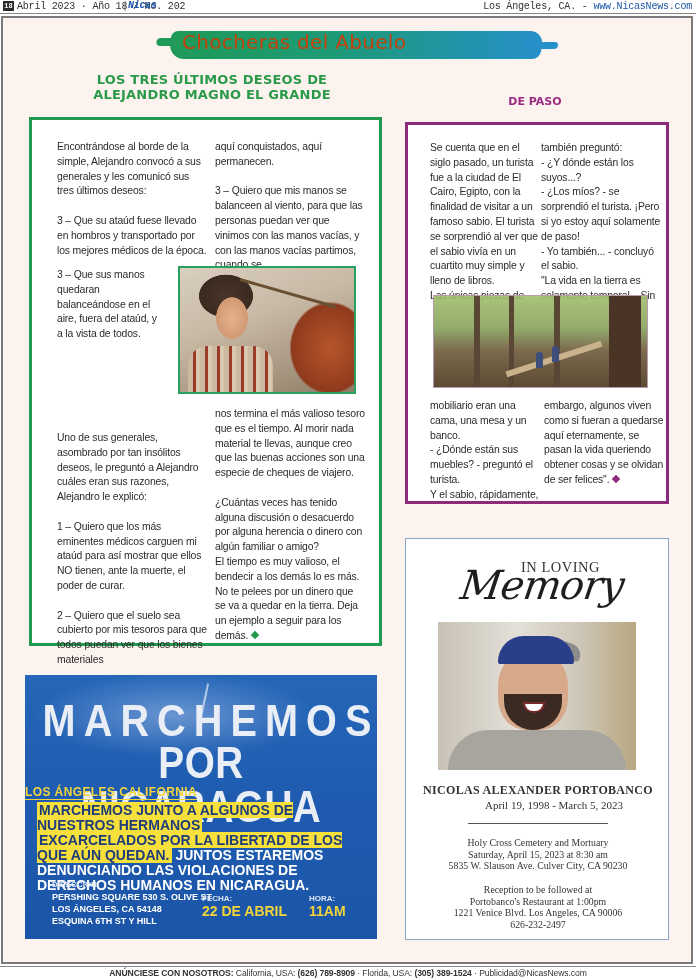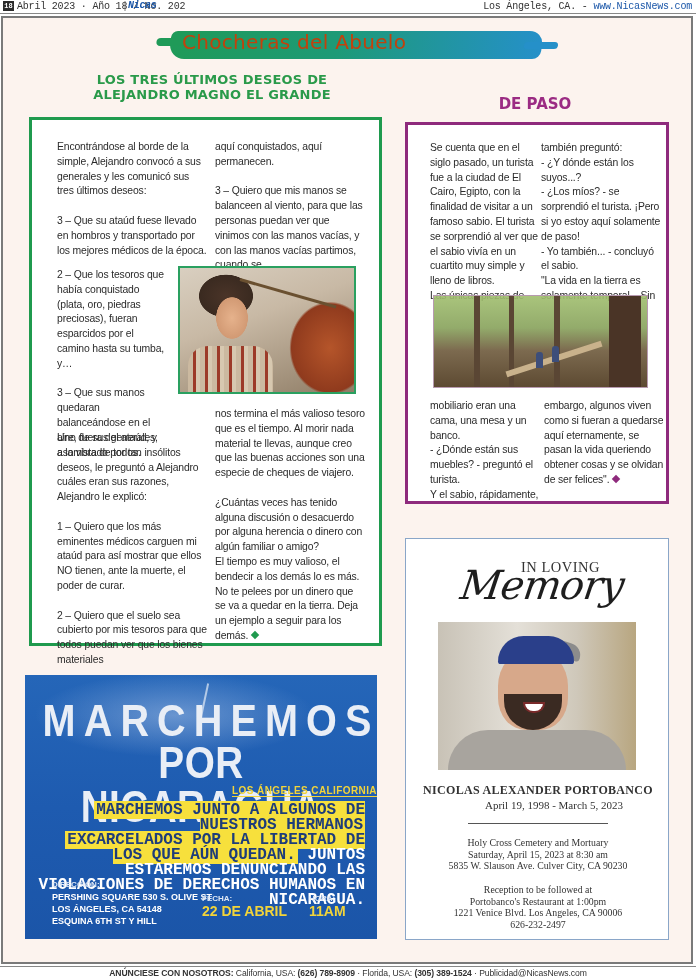--- a/index.html
+++ b/index.html
@@ -21,21 +21,21 @@
 
   
   .banner { position: absolute; left: 170px; top: 27px; width: 372px; height: 36px; }
   .banner .brush { position: absolute; left: 0; top: 4px; width: 372px; height: 28px; background: linear-gradient(90deg, #1f9a58 0%, #1d9a77 45%, #2590c9 100%); border-radius: 6px 14px 8px 16px; transform: skewX(-8deg); }
   .banner .brush::before { content: ""; position: absolute; left: -14px; top: 7px; width: 30px; height: 8px; background: #1f9a58; border-radius: 4px; }
   .banner .brush::after { content: ""; position: absolute; right: -16px; top: 11px; width: 34px; height: 7px; background: #2590c9; border-radius: 4px; }
   .banner .title { position: absolute; left: 12px; top: 3px; width: 372px; text-align: left; font-family: "DejaVu Sans", sans-serif; font-size: 20px; color: #c2410c; letter-spacing: 0.3px; }
 
   
   .h-left { position: absolute; left: 62px; top: 72px; width: 300px; text-align: center; font-family: "DejaVu Sans", sans-serif; font-weight: bold; font-size: 13px; line-height: 16px; color: #2a9a4a; letter-spacing: 0.2px; transform: scaleY(0.95); }
-  .h-right { position: absolute; left: 480px; top: 95px; width: 110px; text-align: center; font-family: "DejaVu Sans", sans-serif; font-weight: bold; font-size: 15px; color: #9b2b83; }
+  .h-right { position: absolute; left: 480px; top: 95px; width: 110px; text-align: center; font-family: "DejaVu Sans", sans-serif; font-weight: bold; font-size: 11px; color: #9b2b83; }
 
   
   .boxL { position: absolute; left: 29px; top: 117px; width: 353px; height: 529px; border: 3px solid #1f9a4e; background: #ffffff; }
   .col { position: absolute; font-family: "Liberation Sans", sans-serif; font-size: 10.4px; line-height: 14.8px; color: #2b2b2b; font-stretch: condensed; letter-spacing: -0.15px; }
   .col p { margin: 0 0 14.8px 0; }
   .col p.tight { margin: 0; }
   .boxL .c1a { left: 25px; top: 20px; width: 150px; }
   .boxL .c1b { left: 25px; top: 148px; width: 108px; }
   .boxL .c1c { left: 25px; top: 311px; width: 150px; }
   .boxL .c2a { left: 183px; top: 20px; width: 150px; }
@@ -63,23 +63,23 @@
   .img-forest .bridge { position: absolute; left: 70px; top: 60px; width: 100px; height: 6px; background: #c9b28c; transform: rotate(-18deg); }
   .img-forest .person { position: absolute; width: 7px; height: 16px; background: #3d4e7a; border-radius: 3px 3px 0 0; }
 
   
   .ad { position: absolute; left: 25px; top: 675px; width: 352px; height: 264px; overflow: hidden;
     background: radial-gradient(ellipse 200px 60px at 150px 40px, rgba(190,210,240,0.45), rgba(0,0,0,0) 70%), linear-gradient(180deg, #2566b8 0%, #1e5bb0 50%, #1b55a8 100%); }
   .ad .flagpole { position: absolute; left: 178px; top: 8px; width: 2px; height: 40px; background: rgba(255,255,255,0.6); transform: rotate(12deg); }
   .ad .big { position: absolute; left: 0; width: 352px; text-align: center; font-family: "Liberation Sans", sans-serif; font-weight: bold; color: #e9eef6; font-stretch: condensed; }
   .ad .l1 { top: 24px; font-size: 44px; line-height: 44px; letter-spacing: 9px; transform: scaleX(0.9); }
   .ad .l2 { top: 66px; font-size: 44px; line-height: 44px; letter-spacing: 0.5px; transform: scaleX(0.88); }
-  .ad .city { position: absolute; left: 0; top: 110px; width: 352px; text-align: right; font-size: 10px; font-weight: bold; color: #f2d43a; letter-spacing: 0.4px; }
+  .ad .city { position: absolute; left: 0; top: 110px; width: 352px; text-align: left; font-size: 12px; font-weight: bold; color: #f2d43a; letter-spacing: 0.4px; }
   .ad .city span { border-bottom: 1px solid #f2d43a; }
-  .ad .blurb { position: absolute; left: 12px; top: 128px; width: 328px; text-align: right; font-size: 16px; line-height: 15px; font-weight: bold; color: #ffffff; font-stretch: condensed; font-family: Liberation Mono, monospace; }
+  .ad .blurb { position: absolute; left: 12px; top: 128px; width: 328px; text-align: left; font-size: 14px; line-height: 15px; font-weight: bold; color: #ffffff; font-stretch: condensed; }
   .ad .hl { background: #f7e03c; color: #1e3d7a; padding: 0 2px; }
   .ad .lbl { position: absolute; font-size: 8px; font-weight: bold; color: #dfe8f5; }
   .ad .addr { position: absolute; left: 27px; top: 216px; font-size: 9px; line-height: 12px; font-weight: bold; color: #ffffff; }
   .ad .val { position: absolute; font-size: 14px; font-weight: bold; color: #f2d43a; }
 
   
   .memo { position: absolute; left: 405px; top: 538px; width: 264px; height: 402px; border: 1px solid #8aa6c8; background: #ffffff; }
   .memo .inloving { position: absolute; left: 115px; top: 20px; font-family: "Liberation Serif", serif; font-size: 14.5px; color: #333; letter-spacing: 0.5px; }
   .memo .script { position: absolute; left: 55px; top: 23px; font-family: "DejaVu Serif", serif; font-style: italic; font-size: 40px; color: #1e1e1e; letter-spacing: -1px; transform: skewX(-8deg); }
   .memo .photo { position: absolute; left: 32px; top: 83px; width: 198px; height: 148px; overflow: hidden;
@@ -130,21 +130,20 @@
 </div>
 
 <div class="h-right">DE PASO</div>
 
 <div class="boxL">
   <div class="col c1a">
     <p>Encontrándose al borde de la simple, Alejandro convocó a sus generales y les comunicó sus tres últimos deseos:</p>
     <p>3 – Que su ataúd fuese llevado en hombros y transportado por los mejores médicos de la época.</p>
   </div>
   <div class="col c1b">
-    <p>2 – Que los tesoros que había conquistado (plata, oro, piedras preciosas), fueran esparcidos por el camino hasta su tumba, y…</p>
     <p>3 – Que sus manos quedaran balanceándose en el aire, fuera del ataúd, y a la vista de todos.</p>
   </div>
   <div class="col c1c">
     <p>Uno de sus generales, asombrado por tan insólitos deseos, le preguntó a Alejandro cuáles eran sus razones, Alejandro le explicó:</p>
     <p>1 – Quiero que los más eminentes médicos carguen mi ataúd para así mostrar que ellos NO tienen, ante la muerte, el poder de curar.</p>
     <p class="tight">2 – Quiero que el suelo sea cubierto por mis tesoros para que todos puedan ver que los bienes materiales</p>
   </div>
   <div class="col c2a">
     <p>aquí conquistados, aquí permanecen.</p>
     <p class="tight">3 – Quiero que mis manos se balanceen al viento, para que las personas puedan ver que vinimos con las manos vacías, y con las manos vacías partimos, cuando se</p>

